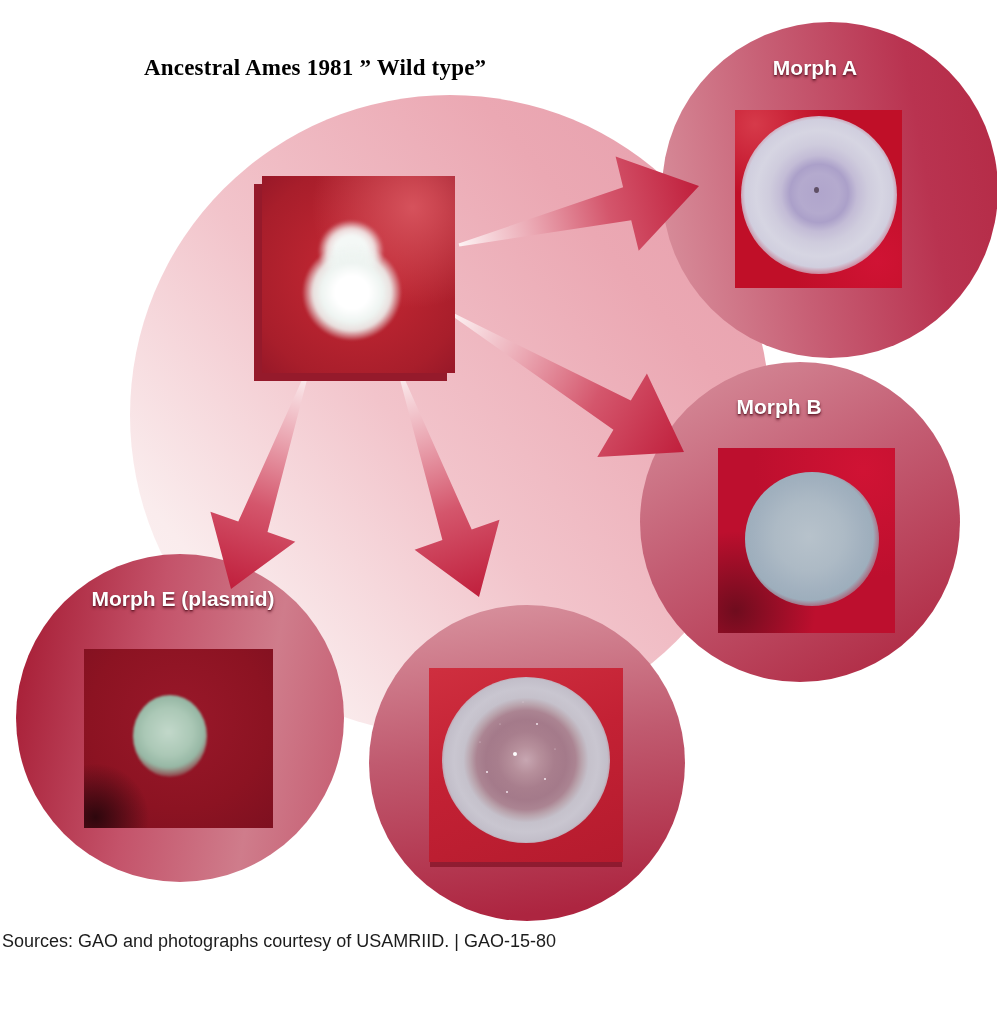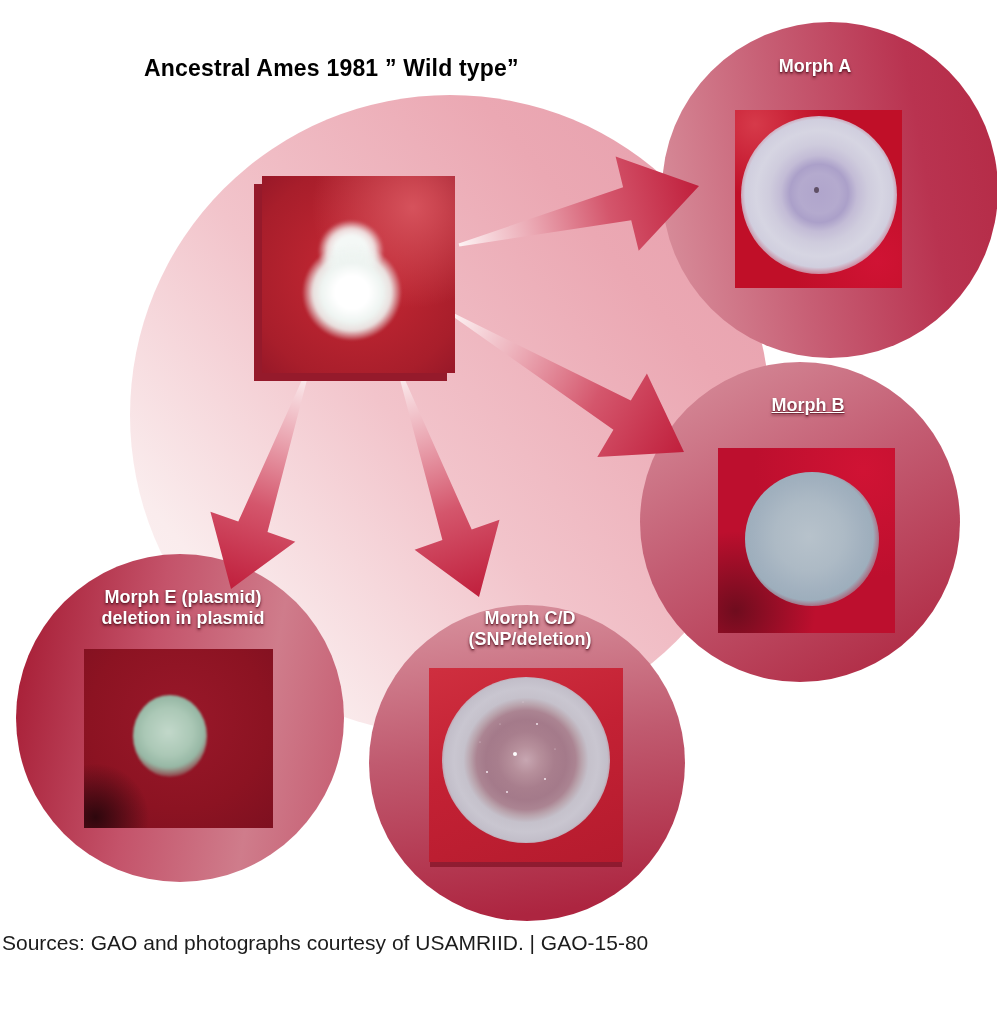--- a/index.html
+++ b/index.html
@@ -72,34 +72,34 @@
       30px 25px 0 -1px #f5eaf0, -8px 38px 0 -1px #efe0e8, 8px -52px 0 -1.5px #e8d5de,
       40px -5px 0 -1.5px #eddce4, -15px -30px 0 -1.5px #e5d0da;
     filter:blur(.4px);}
   .colony-e{left:49px;top:46px;width:74px;height:82px;
     background:radial-gradient(circle at 48% 45%,#c2d8ca 0%,#abc8b6 40%,#96b7a4 60%,
       rgba(150,183,164,.55) 70%,rgba(150,183,164,0) 80%);
     filter:blur(1px);}
   
   .title{
     position:absolute;left:144px;top:55px;z-index:6;
-    font-size:23px;font-weight:bold;color:#000;letter-spacing:.2px;white-space:nowrap;
+    font-size:23px;font-weight:bold;color:#000;letter-spacing:.2px;white-space:nowrap;font-family:Liberation Serif, serif;
   }
   .morph-label{
     position:absolute;width:300px;z-index:5;text-align:center;color:#fff;
-    font-weight:bold;font-size:18px;line-height:1.15;
+    font-weight:bold;font-size:21px;line-height:1.15;
     text-shadow:0 2px 3px rgba(90,20,35,.85),0 1px 1px rgba(90,20,35,.6);
   }
   .label-a {left:665px;top:56px;}
-  .label-b {left:658px;top:395px;text-decoration:underline;}
+  .label-b {left:629px;top:395px;}
   .label-cd{left:380px;top:608px;}
   .label-e {left:33px; top:587px;}
   .footer{
     position:absolute;left:2px;top:931px;z-index:6;
-    font-size:21px;color:#1c1c1c;white-space:nowrap;
+    font-size:18px;color:#1c1c1c;white-space:nowrap;
   }
 </style>
 </head>
 <body>
 
 <div class="canvas">
 
   <div class="title">Ancestral Ames 1981 ” Wild type”</div>
 
   <div class="blob"></div>
@@ -164,24 +164,19 @@
   <div class="photo photo-e">
     <div class="colony colony-e"></div>
   </div>
 
   <div class="morph-label label-a">
     <div>Morph A</div>
   </div>
   <div class="morph-label label-b">
     <div>Morph B</div>
   </div>
-  <div class="morph-label label-cd">
-    <div>Morph C/D</div>
-    <div>(SNP/deletion)</div>
-  </div>
   <div class="morph-label label-e">
     <div>Morph E (plasmid)</div>
-    <div>deletion in plasmid</div>
   </div>
 
   <div class="footer">Sources: GAO and photographs courtesy of USAMRIID. | GAO-15-80</div>
 
 </div>
 
 </body></html>

